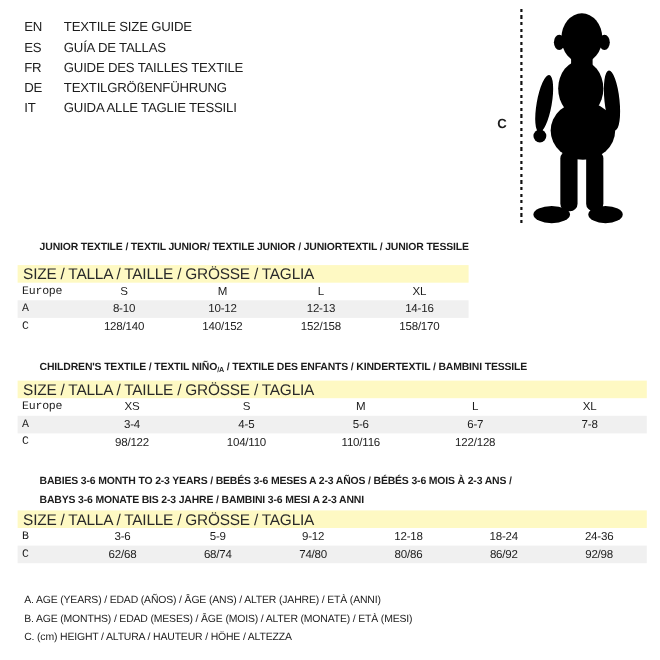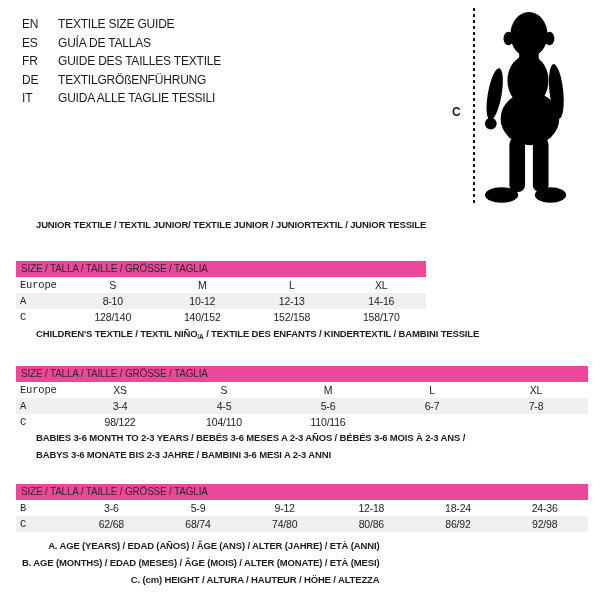--- a/index.html
+++ b/index.html
@@ -18,33 +18,33 @@
   .c-label{position:absolute;left:452px;top:105px;font-weight:bold;font-size:12px;}
   .toddler{position:absolute;left:482px;top:6px;}
 
   
   .sec-title{position:absolute;left:36px;font-weight:bold;font-size:9.5px;
              letter-spacing:-0.15px;white-space:nowrap;line-height:16.5px;}
   .subsc{font-size:6.5px;position:relative;top:2px;}
 
   
   .tbl{position:absolute;left:16px;}
-  .bar{background:#ec4899;height:16px;line-height:16px;font-size:10px;
-       letter-spacing:-0.2px;padding-left:5px;color:#2a2a2a;white-space:nowrap;margin-top:20px;}
+  .bar{background:#fef9c3;height:16px;line-height:16px;font-size:14px;
+       letter-spacing:-0.2px;padding-left:5px;color:#2a2a2a;white-space:nowrap;}
   .row{display:grid;height:16px;line-height:16px;font-size:10.5px;letter-spacing:-0.2px;}
   .g4{grid-template-columns:52px repeat(4,1fr);}
   .g5{grid-template-columns:52px repeat(5,1fr);}
   .g6{grid-template-columns:52px repeat(6,1fr);}
   .row .c0{text-align:left;padding-left:4px;font-family:Liberation Mono, monospace;}
   .row .c{text-align:center;}
   .alt{background:#f0f0f0;}
 
   
-  .footnotes{position:absolute;left:22px;top:537px;font-weight:bold;font-size:9.5px;
-             line-height:17.2px;letter-spacing:-0.15px;white-space:nowrap;text-align:right;}
+  .footnotes{position:absolute;left:22px;top:537px;font-weight:normal;font-size:9.5px;
+             line-height:17.2px;letter-spacing:-0.15px;white-space:nowrap;}
 </style>
 </head>
 <body>
 
 <div class="page">
 
   <div class="lang-block">
     <div class="lang-row">
       <span class="lang-code">EN</span>
       <span class="lang-label">TEXTILE SIZE GUIDE</span>
@@ -131,20 +131,21 @@
       <span class="c">4-5</span>
       <span class="c">5-6</span>
       <span class="c">6-7</span>
       <span class="c">7-8</span>
     </div>
     <div class="row g5">
       <span class="c0">C</span>
       <span class="c">98/122</span>
       <span class="c">104/110</span>
       <span class="c">110/116</span>
+      <span class="c">122/128</span>
     </div>
   </div>
 
   <div class="sec-title" style="top:430px">
     <div>BABIES 3-6 MONTH TO 2-3 YEARS / BEBÉS 3-6 MESES A 2-3 AÑOS / BÉBÉS 3-6 MOIS À 2-3 ANS /</div>
     <div>BABYS 3-6 MONATE BIS 2-3 JAHRE / BAMBINI 3-6 MESI A 2-3 ANNI</div>
   </div>
   <div class="tbl" style="top:464px;width:572px">
     <div class="bar">SIZE / TALLA / TAILLE / GRÖSSE / TAGLIA</div>
     <div class="row g6">

